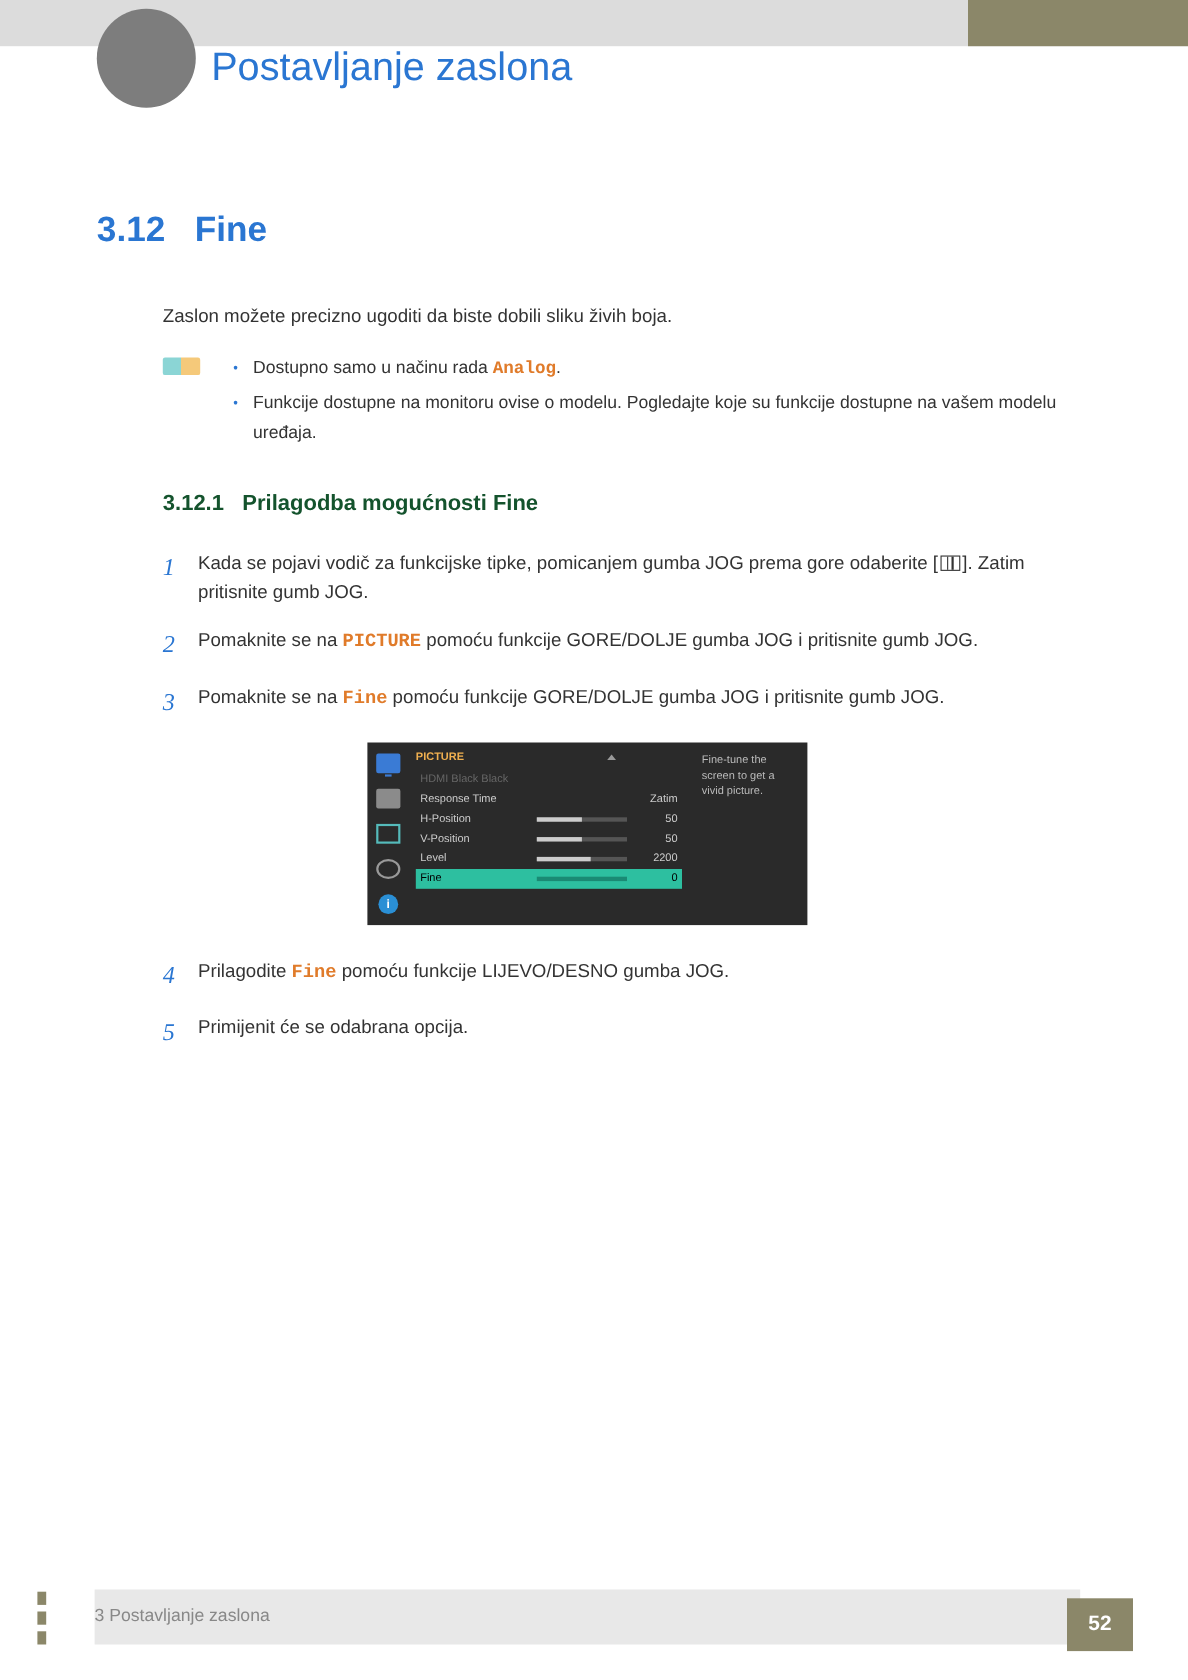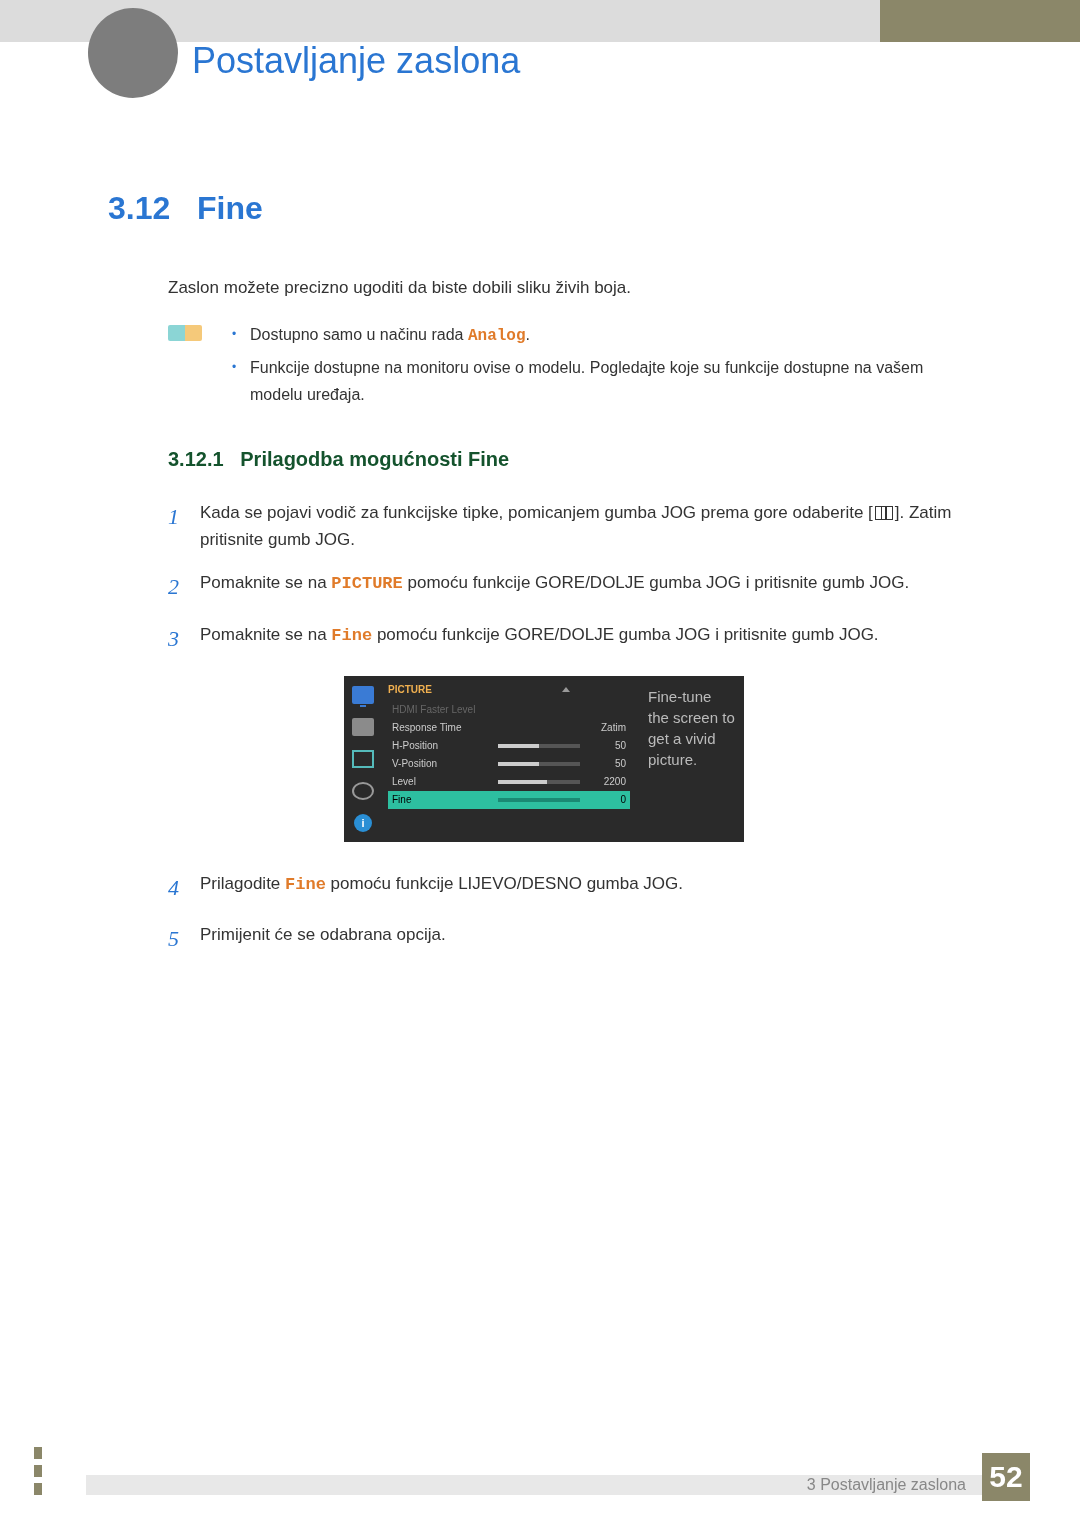--- a/index.html
+++ b/index.html
@@ -33,21 +33,21 @@
   .chapter-title {
     position: absolute;
     top: 40px; left: 192px;
     font-size: 36px;
     color: #2a76d2;
     font-weight: 500;
   }
   .content {
     position: absolute;
     top: 190px;
-    left: 108px;
+    left: 88px;
     right: 100px;
   }
   .section-heading {
     font-size: 32px;
     color: #2a76d2;
     font-weight: bold;
     margin-bottom: 48px;
   }
   .intro-text {
     font-size: 17px;
@@ -218,48 +218,47 @@
   }
   .osd-row.selected {
     background: #2dbfa0;
     color: #000;
   }
   .osd-row.selected .osd-bar { background: #1a8a74; }
   .osd-row.selected .osd-bar-fill { background: #0a5a4a; }
   .osd-tip {
     width: 104px;
     padding: 10px 8px;
-    font-size: 15px;
+    font-size: 10px;
     line-height: 1.4;
     color: #bbb;
   }
 
   
   .footer-bar {
     position: absolute;
     bottom: 32px;
     left: 86px;
     right: 98px;
-    height: 20px;
+    height: 50px;
     background: #e8e8e8;
     display: flex;
     align-items: center;
-    justify-content: flex-end;
   }
   .footer-text {
     font-size: 16px;
     color: #888;
     margin-right: 16px;
   }
   .page-num-box {
-    width: 48px;
+    width: 60px;
     height: 48px;
     background: #8b8769;
     color: #fff;
-    font-size: 30px;
+    font-size: 19px;
     font-weight: bold;
     display: flex;
     align-items: center;
     justify-content: center;
     position: absolute;
     right: 50px;
     bottom: 26px;
   }
   .footer-left-marks {
     position: absolute;
@@ -329,21 +328,21 @@
       <div class="side-icon side-expand"></div>
       <div class="side-icon side-gear"></div>
       <div class="side-info">i</div>
     </div>
     <div class="osd-main">
       <div class="osd-title-row">
         <span class="osd-title">PICTURE</span>
         <span class="osd-arrow-up"></span>
       </div>
       <div class="osd-row dim">
-        <span class="osd-label">HDMI Faster Level</span>
+        <span class="osd-label">HDMI Black Black</span>
       </div>
       <div class="osd-row">
         <span class="osd-label">Response Time</span>
         <span class="osd-value">Zatim</span>
       </div>
       <div class="osd-row">
         <span class="osd-label">H-Position</span>
         <div class="osd-bar">
             <div class="osd-bar-fill" style="width:50%"></div>
           </div>

